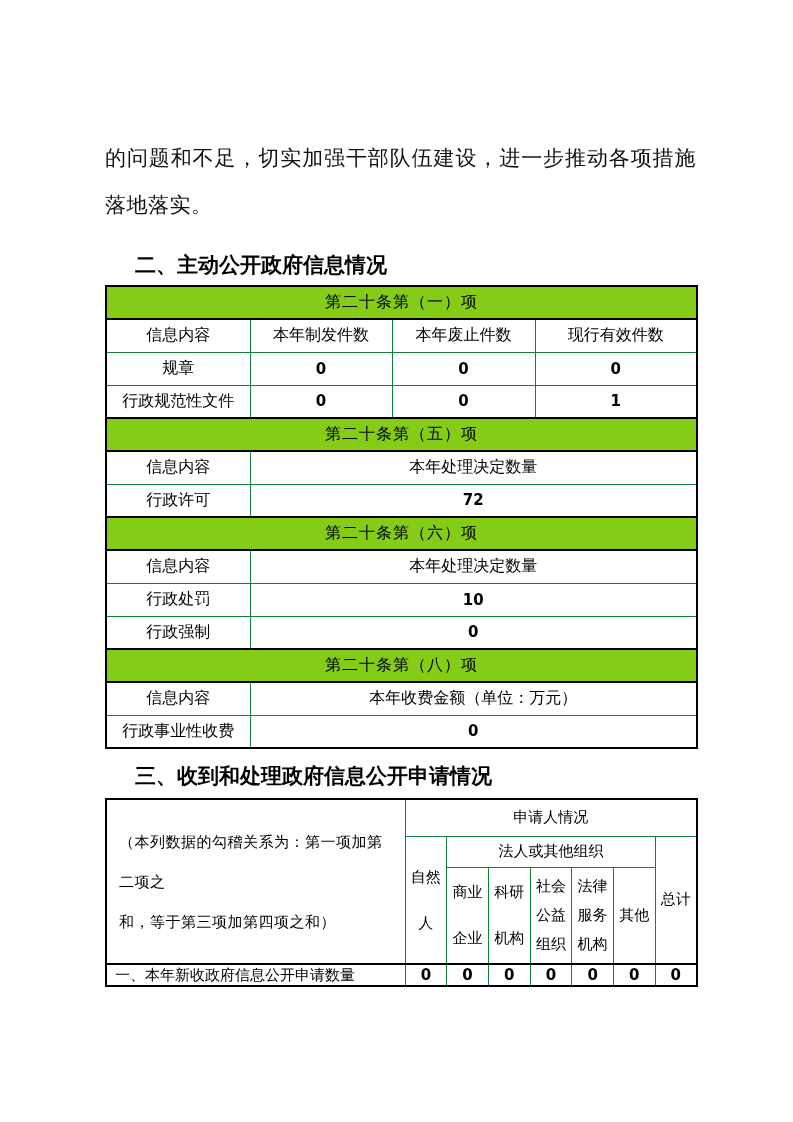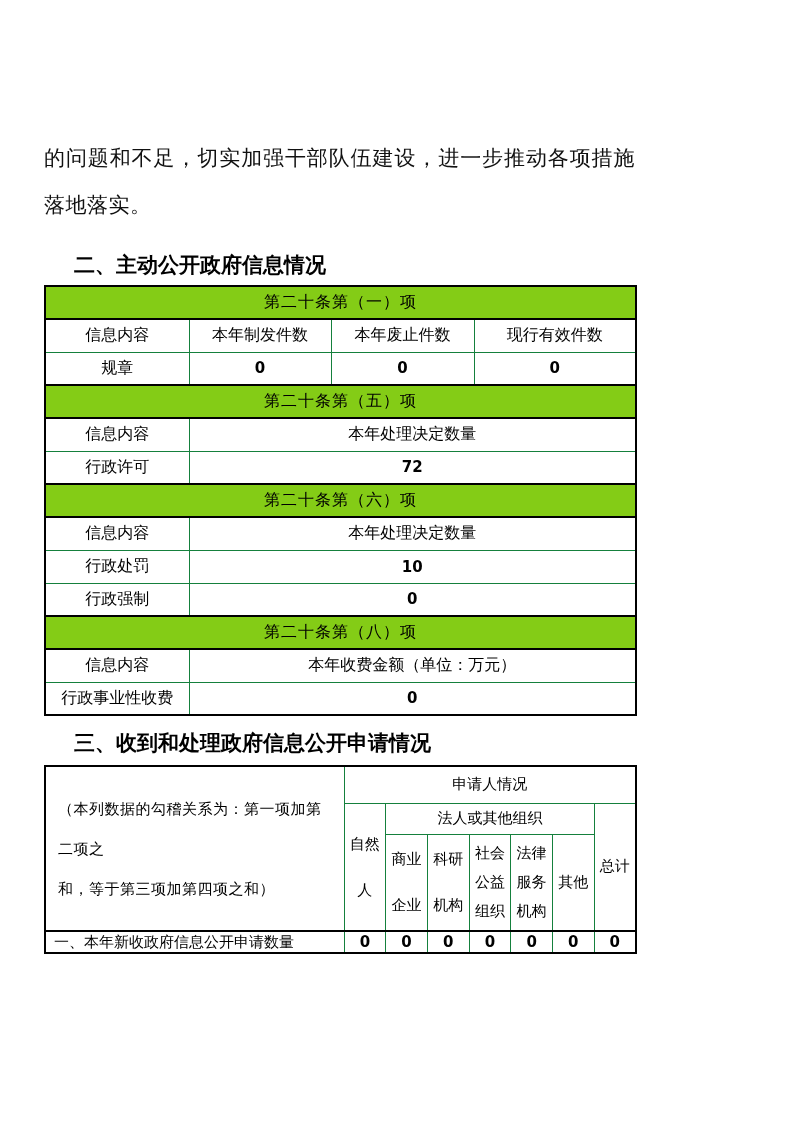--- a/index.html
+++ b/index.html
@@ -7,21 +7,21 @@
   body {
     width: 793px; height: 1122px;
     font-family: "Liberation Serif", "DejaVu Serif", serif;
     color: #000000;
     position: relative;
     overflow: hidden;
   }
   .page {
     position: absolute; top: 0; left: 0;
     width: 793px; height: 1122px;
-    padding: 135px 101px 0 44px;
+    padding: 135px 101px 0 105px;
     background: #ffffff;
   }
   .body-paragraph {
     width: 591px;
     font-size: 21px;
     line-height: 47px;
     text-align: justify;
     letter-spacing: 0.5px;
     color: #111111;
   }
@@ -111,20 +111,26 @@
         <td>本年制发件数</td>
         <td>本年废止件数</td>
         <td>现行有效件数</td>
       </tr>
       <tr>
         <td>规章</td>
         <td class="num">0</td>
         <td class="num">0</td>
         <td class="num">0</td>
       </tr>
+      <tr>
+        <td>行政规范性文件</td>
+        <td class="num">0</td>
+        <td class="num">0</td>
+        <td class="num">1</td>
+      </tr>
 
       <tr class="section-row">
         <td colspan="4">第二十条第（五）项</td>
       </tr>
       <tr>
         <td>信息内容</td>
         <td colspan="3">本年处理决定数量</td>
       </tr>
       <tr>
         <td>行政许可</td>

